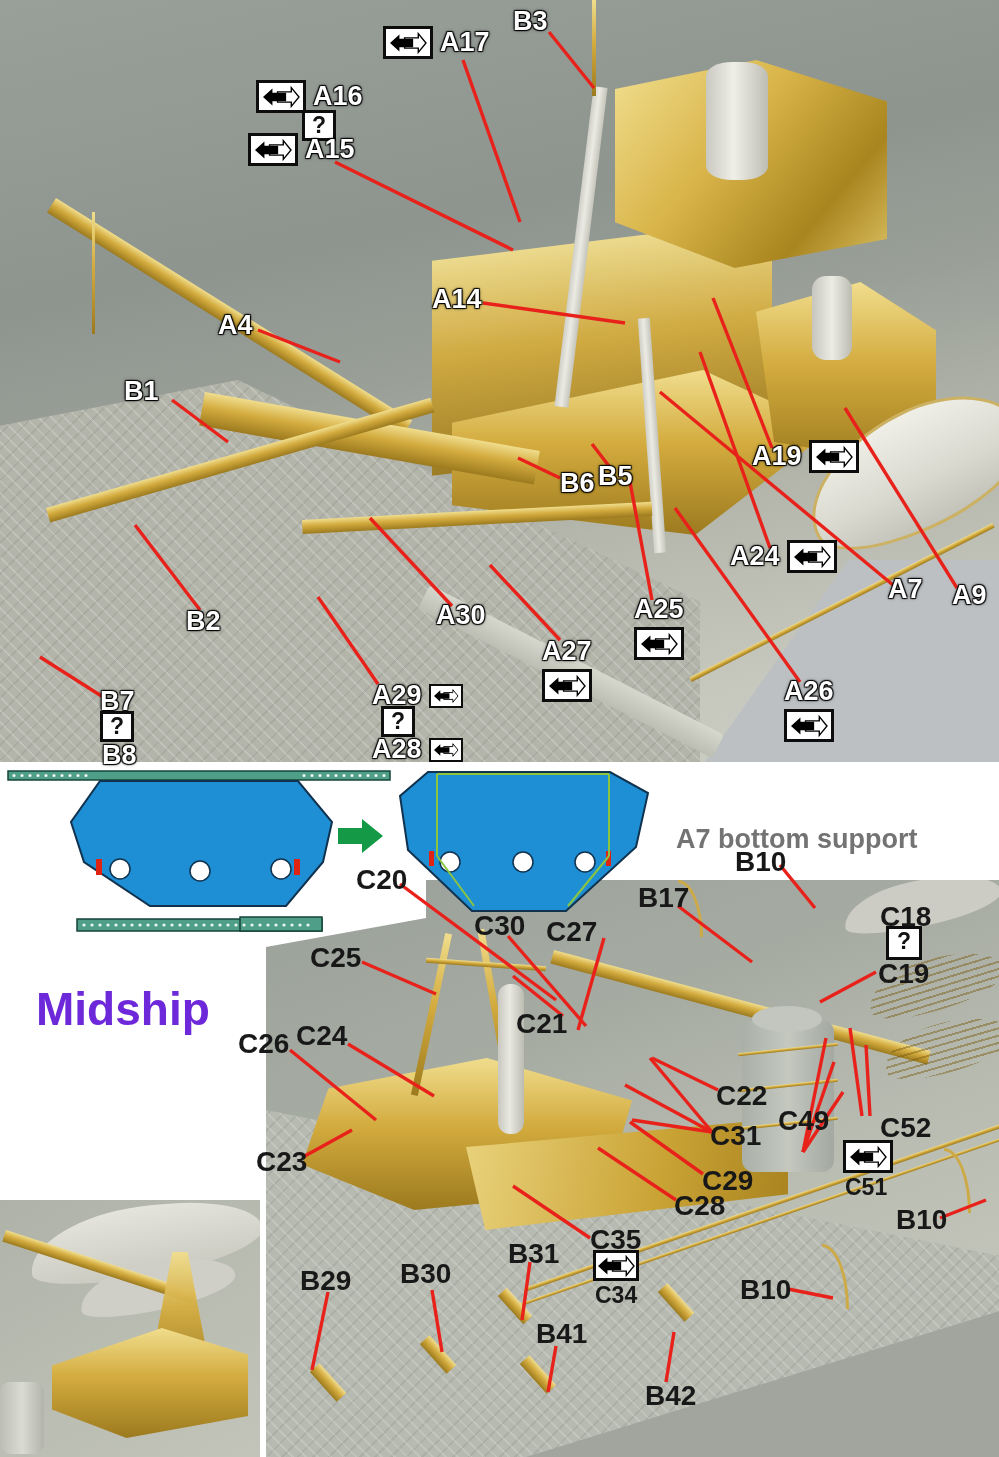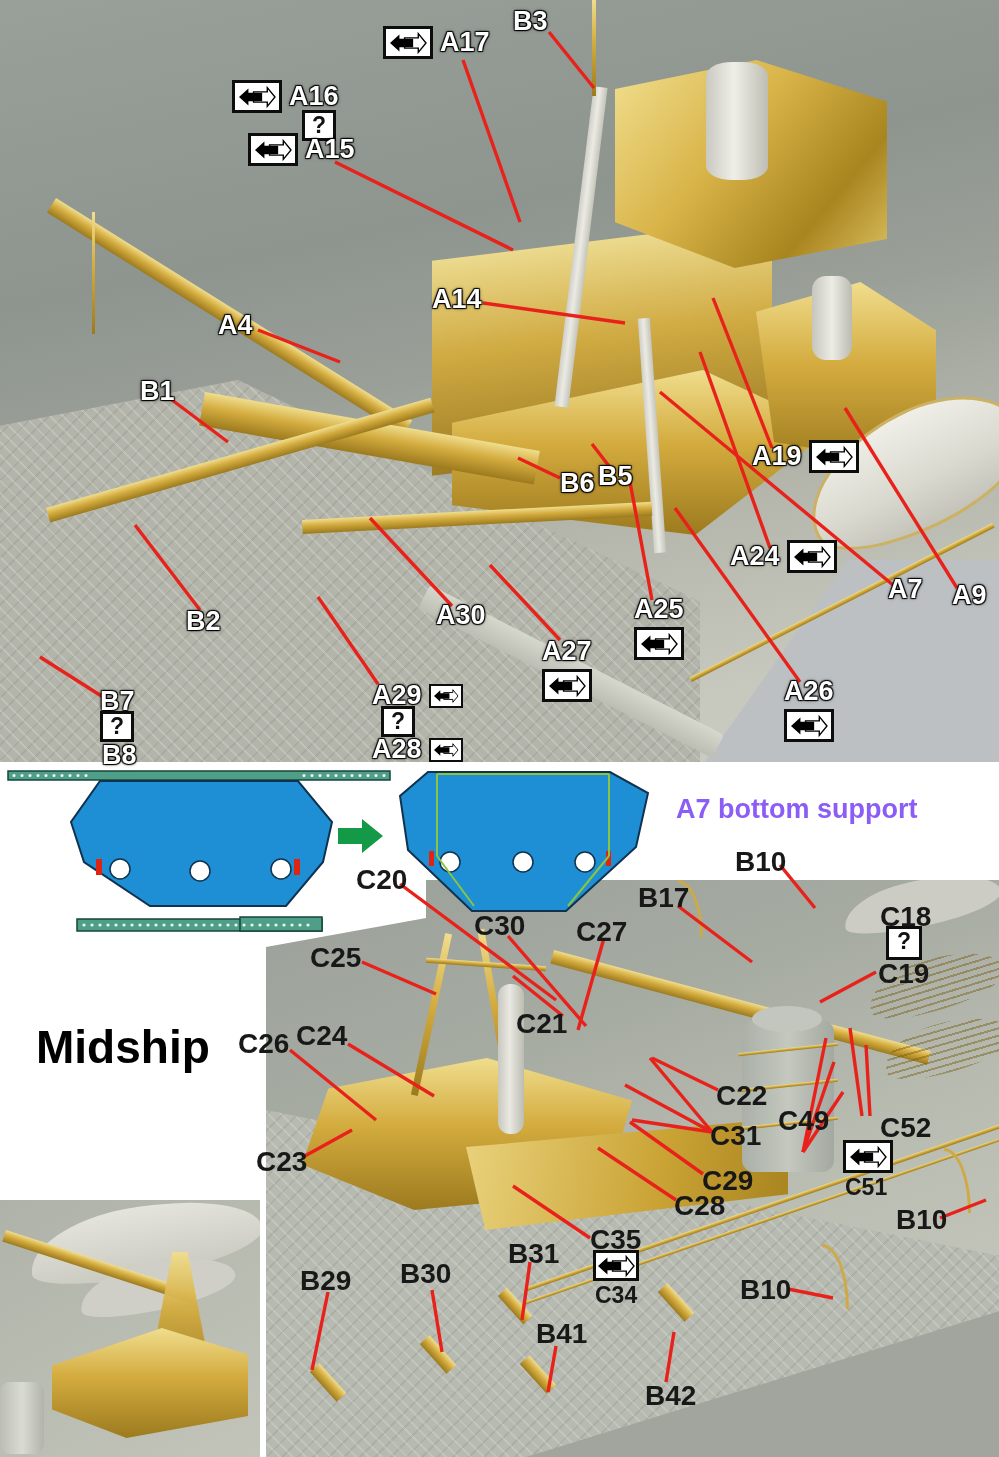--- a/index.html
+++ b/index.html
@@ -30,23 +30,23 @@
      clip-path:polygon(0 67px,160px 38px,160px 0,733px 0,733px 577px,0 577px)}
   #photo-inset{left:0;top:1200px;width:260px;height:257px;
      background:linear-gradient(150deg,#aeb2a8 0%,#b8bbb0 45%,#c2c4b9 100%)}
   .deckplate{background-image:repeating-linear-gradient(45deg,rgba(255,255,255,.16) 0 2px,rgba(0,0,0,0) 2px 9px),
              repeating-linear-gradient(-45deg,rgba(90,92,84,.12) 0 2px,rgba(0,0,0,0) 2px 11px)}
   .lattice{background-image:repeating-linear-gradient(90deg,rgba(122,92,16,.5) 0 2px,rgba(0,0,0,0) 2px 10px)}
   .goldbar{background:linear-gradient(180deg,#f0dd8d 0%,#d3ab3e 45%,#9c7a1e 100%)}
   .whitebar{background:linear-gradient(90deg,#cfcfc7,#ebebe3 45%,#c4c4bb)}
   
   #sec-zh{left:42px;top:984px;font:700 42px/1 "Liberation Sans",sans-serif;color:#141414;letter-spacing:8px;z-index:40}
-  #sec-en{left:36px;top:1024px;font:700 46px/1 "Liberation Sans",sans-serif;color:#000000;z-index:40}
+  #sec-en{left:36px;top:986px;font:700 46px/1 "Liberation Sans",sans-serif;color:#6d28d9;z-index:40}
   #note-zh{left:676px;top:770px;font:700 26px/1 "Liberation Sans",sans-serif;color:#141414;letter-spacing:2px;z-index:40}
-  #note-en{left:676px;top:796px;font:700 27px/1 "Liberation Sans",sans-serif;color:#8b5cf6;z-index:40}
+  #note-en{left:676px;top:826px;font:700 27px/1 "Liberation Sans",sans-serif;color:#737373;z-index:40}
   #page-footer{left:860px;top:1408px;font:700 47px/1 "Liberation Serif",serif;color:#2d9fd6;z-index:40;
       text-shadow:-2px -2px 0 #123c5e,2px -2px 0 #123c5e,-2px 2px 0 #123c5e,2px 2px 0 #123c5e,0 0 2px #123c5e;
       letter-spacing:2px}
   svg.overlay{position:absolute;z-index:30;pointer-events:none}
   .dec{position:absolute}
 </style>
 </head>
 <body>
 
 <div id="stage">
@@ -222,42 +222,42 @@
   <div class="pl pl-w" style="left:513px;top:8px">B3</div>
   <div class="grp" style="left:383px;top:26px">
     <span class="fold">
         <svg viewBox="0 0 44 28">
           <polygon points="18,8 34,8 34,3 43,14 34,25 34,20 18,20" fill="#ffffff" stroke="#000000" stroke-width="1.6"></polygon>
           <polygon points="1,14 12,4 12,9 28,9 28,19 12,19 12,24" fill="#000000"></polygon>
         </svg>
       </span>
     <span class="pl pl-w" style="position:static">A17</span>
   </div>
-  <div class="grp" style="left:232px;top:80px">
+  <div class="grp" style="left:256px;top:80px">
     <span class="fold">
         <svg viewBox="0 0 44 28">
           <polygon points="18,8 34,8 34,3 43,14 34,25 34,20 18,20" fill="#ffffff" stroke="#000000" stroke-width="1.6"></polygon>
           <polygon points="1,14 12,4 12,9 28,9 28,19 12,19 12,24" fill="#000000"></polygon>
         </svg>
       </span>
     <span class="pl pl-w" style="position:static">A16</span>
   </div>
   <div class="qbox" style="left:302px;top:110px"><span>?</span></div>
   <div class="grp" style="left:248px;top:133px">
     <span class="fold">
         <svg viewBox="0 0 44 28">
           <polygon points="18,8 34,8 34,3 43,14 34,25 34,20 18,20" fill="#ffffff" stroke="#000000" stroke-width="1.6"></polygon>
           <polygon points="1,14 12,4 12,9 28,9 28,19 12,19 12,24" fill="#000000"></polygon>
         </svg>
       </span>
     <span class="pl pl-w" style="position:static">A15</span>
   </div>
   <div class="pl pl-w" style="left:432px;top:286px">A14</div>
   <div class="pl pl-w" style="left:218px;top:312px">A4</div>
-  <div class="pl pl-w" style="left:140px;top:378px">B1</div>
+  <div class="pl pl-w" style="left:124px;top:378px">B1</div>
   <div class="pl pl-w" style="left:560px;top:470px">B6</div>
   <div class="pl pl-w" style="left:598px;top:463px">B5</div>
   <div class="grp" style="left:752px;top:440px">
     <span class="pl pl-w" style="position:static">A19</span>
     <span class="fold">
         <svg viewBox="0 0 44 28">
           <polygon points="18,8 34,8 34,3 43,14 34,25 34,20 18,20" fill="#ffffff" stroke="#000000" stroke-width="1.6"></polygon>
           <polygon points="1,14 12,4 12,9 28,9 28,19 12,19 12,24" fill="#000000"></polygon>
         </svg>
       </span>
@@ -325,21 +325,21 @@
   <div class="qbox" style="left:100px;top:711px"><span>?</span></div>
   <div class="pl pl-w" style="left:102px;top:742px">B8</div>
 
   <div class="abs" id="note-en">A7 bottom support</div>
   <div class="abs" id="sec-en">Midship</div>
 
   <div class="pl pl-k" style="left:735px;top:848px">B10</div>
   <div class="pl pl-k" style="left:638px;top:884px">B17</div>
   <div class="pl pl-k" style="left:356px;top:866px">C20</div>
   <div class="pl pl-k" style="left:474px;top:912px">C30</div>
-  <div class="pl pl-k" style="left:576px;top:918px">C27</div>
+  <div class="pl pl-k" style="left:546px;top:918px">C27</div>
   <div class="pl pl-k" style="left:880px;top:903px">C18</div>
   <div class="qbox" style="left:886px;top:926px;width:36px;height:34px"><span>?</span></div>
   <div class="pl pl-k" style="left:878px;top:960px">C19</div>
   <div class="pl pl-k" style="left:310px;top:944px">C25</div>
   <div class="pl pl-k" style="left:516px;top:1010px">C21</div>
   <div class="pl pl-k" style="left:238px;top:1030px">C26</div>
   <div class="pl pl-k" style="left:296px;top:1022px">C24</div>
   <div class="pl pl-k" style="left:716px;top:1082px">C22</div>
   <div class="pl pl-k" style="left:710px;top:1122px">C31</div>
   <div class="pl pl-k" style="left:702px;top:1167px">C29</div>

